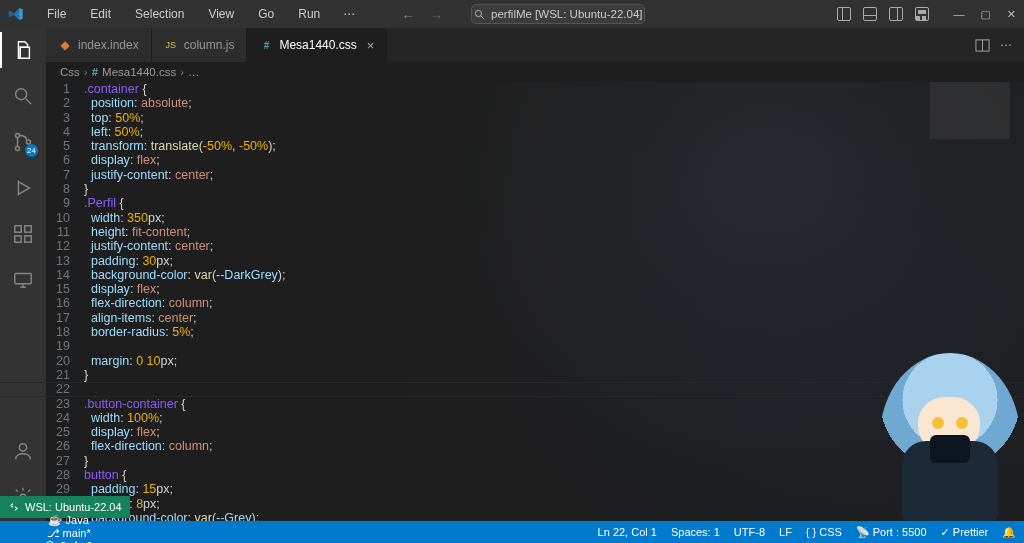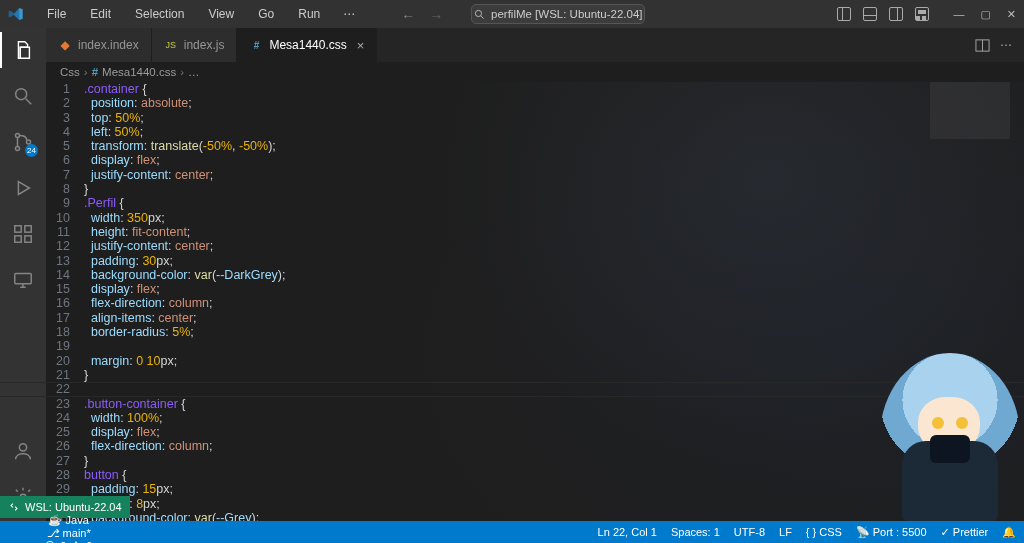--- a/index.html
+++ b/index.html
@@ -180,21 +180,21 @@
   </div>
 </div>
 
 <div class="tabs">
   <div class="tab">
     <span class="ti ti-orange">◆</span>
     <span>index.index</span>
   </div>
   <div class="tab">
     <span class="ti ti-yellow" style="font-size:9px;font-weight:normal">JS</span>
-    <span>index.js</span>
+    <span>column.js</span>
   </div>
   <div class="tab active">
     <span class="ti ti-blue" style="font-size:10px;font-weight:bold">#</span>
     <span>Mesa1440.css</span>
     <span class="close">×</span>
   </div>
   <div class="tabs-right">
     <span>
         <svg width="15" height="15" viewBox="0 0 16 16" stroke="#aaa" fill="none">
           <rect x="1" y="2" width="14" height="12"></rect>

